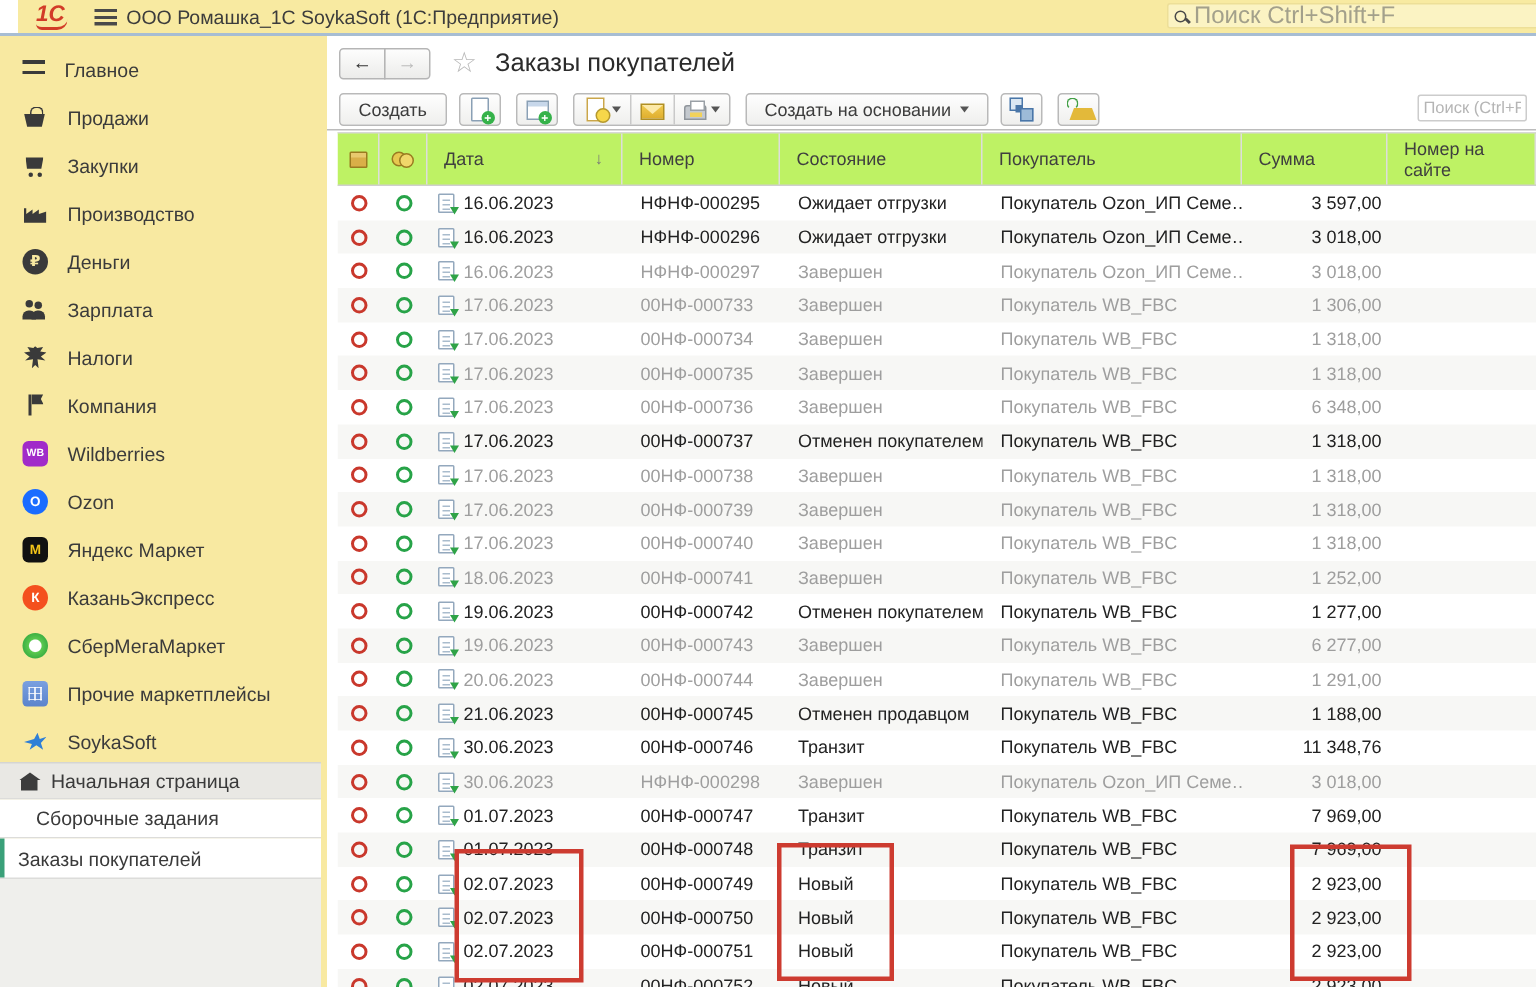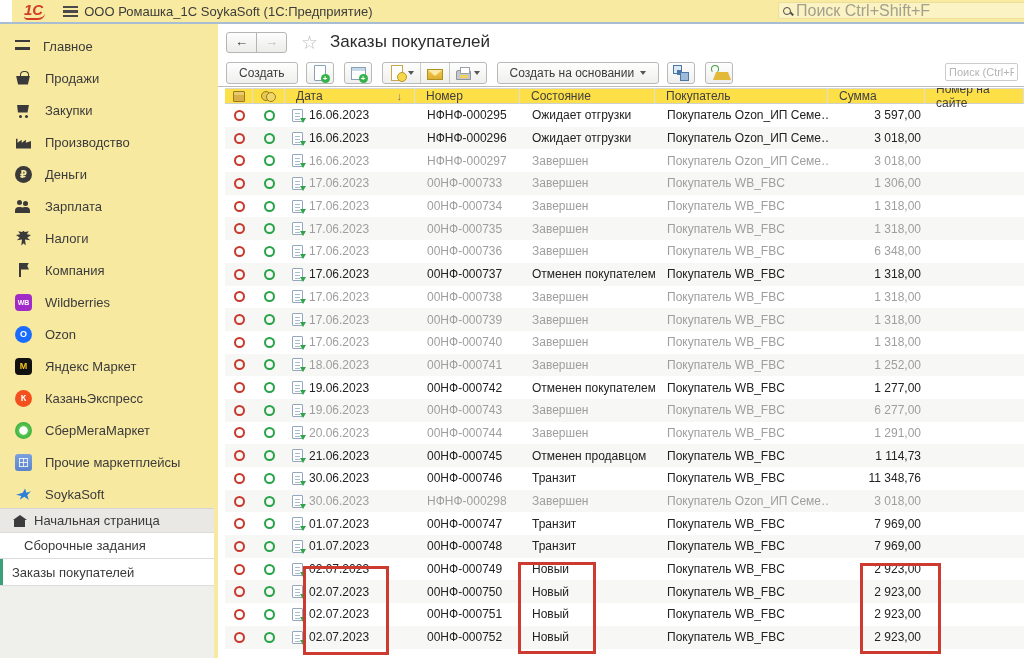--- a/index.html
+++ b/index.html
@@ -157,21 +157,21 @@
     border-left:3px solid transparent; border-right:3px solid transparent; }
   .tb-stamp::after { content:""; position:absolute; left:0; top:0; width:6px;
     height:6px; border:1.5px solid #43a047; border-radius:50%;
     border-bottom-color:transparent; }
 
   .toolsep { position:absolute; left:0; right:0; top:62px; border-top:1px solid #bcbcbc; }
 
   
   .table { position:absolute; left:7px; top:64px; width:799px; bottom:0;
     overflow:hidden; }
-  .thead { display:flex; height:16px; background:#fde047;
+  .thead { display:flex; height:36px; background:#bef264;
     border-top:1px solid #d8d8d6; border-bottom:1px solid #cfcfcd; }
   .th { display:flex; align-items:center; border-right:1px solid #dddddb;
     font-size:12px; color:#3f3f3f; padding-left:11px; position:relative; }
   .th.ic { justify-content:center; padding-left:0; }
   .c-i1{width:28px} .c-i2{width:32px} .c-date{width:130px} .c-num{width:105px}
   .c-status{width:135px} .c-cust{width:173px} .c-sum{width:97px} .c-site{width:99px}
   .sortarrow { position:absolute; right:12px; font-size:11px; color:#777; }
   .hdr-box { width:12px; height:11px; background:#d9af48; border:1px solid #9a7b20;
     border-radius:1px; box-shadow:inset 0 3px 0 #e8c96e; }
   .hdr-coins { width:15px; height:12px; position:relative; }
@@ -791,21 +791,21 @@
           <span class="cell num c-num">
             <span class="txt">00НФ-000745</span>
           </span>
           <span class="cell status c-status">
             <span class="txt">Отменен продавцом</span>
           </span>
           <span class="cell cust c-cust">
             <span class="txt">Покупатель WB_FBC</span>
           </span>
           <span class="cell sum c-sum">
-            <span class="txt">1 114,73</span>
+            <span class="txt">1 188,00</span>
           </span>
           <span class="cell site c-site">
             <span class="txt"></span>
           </span>
         </div>
         <div class="row odd">
           <span class="cell i1 c-i1">
             <span class="ring red"></span>
           </span>
           <span class="cell i2 c-i2">

